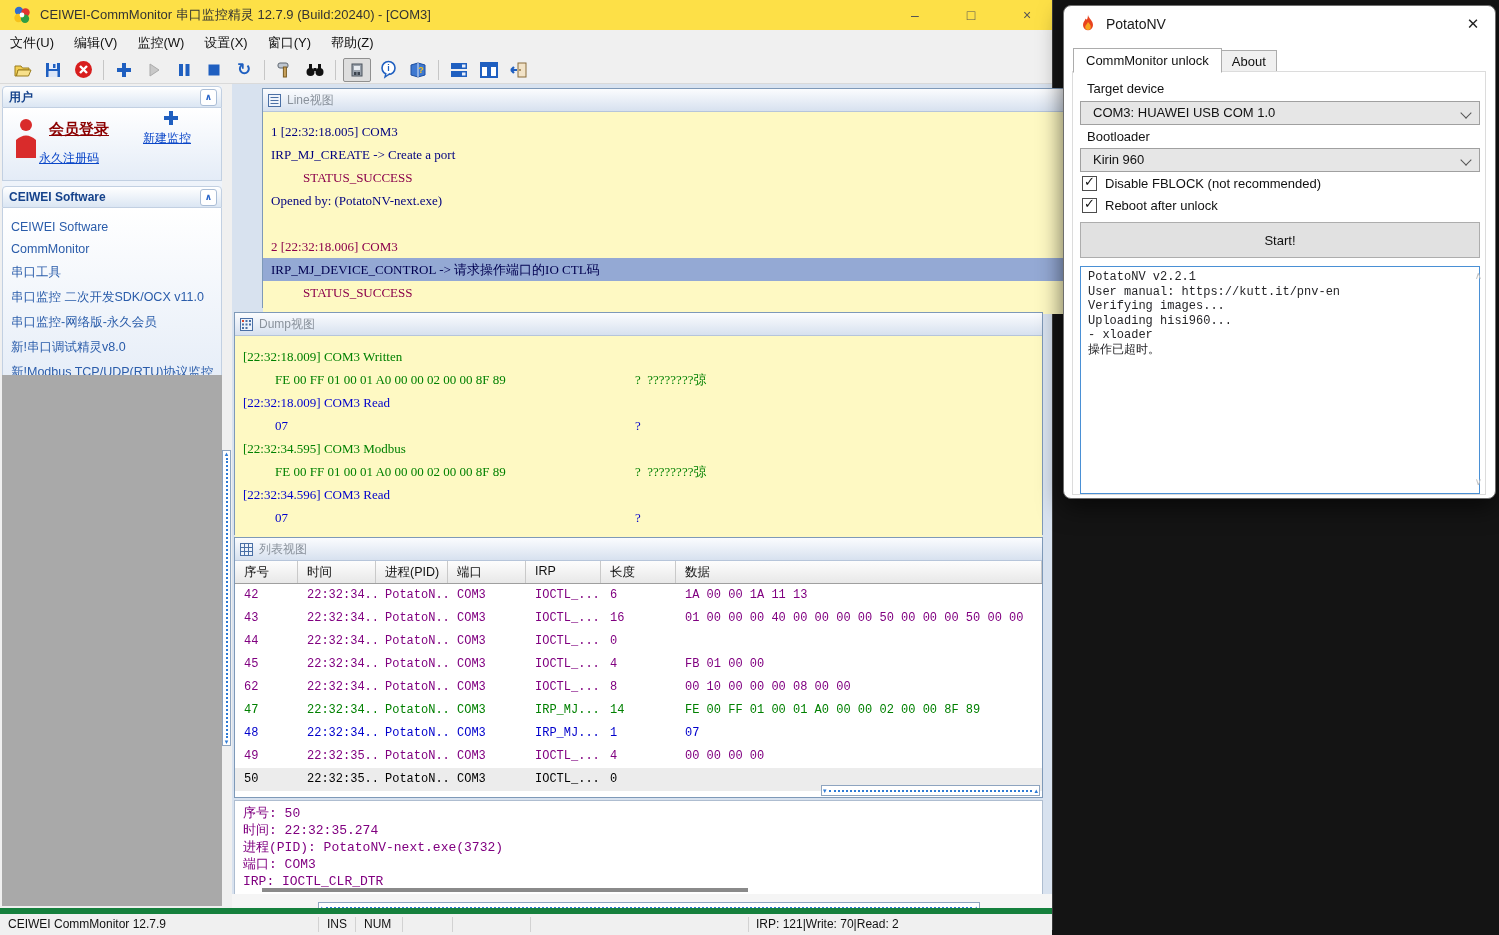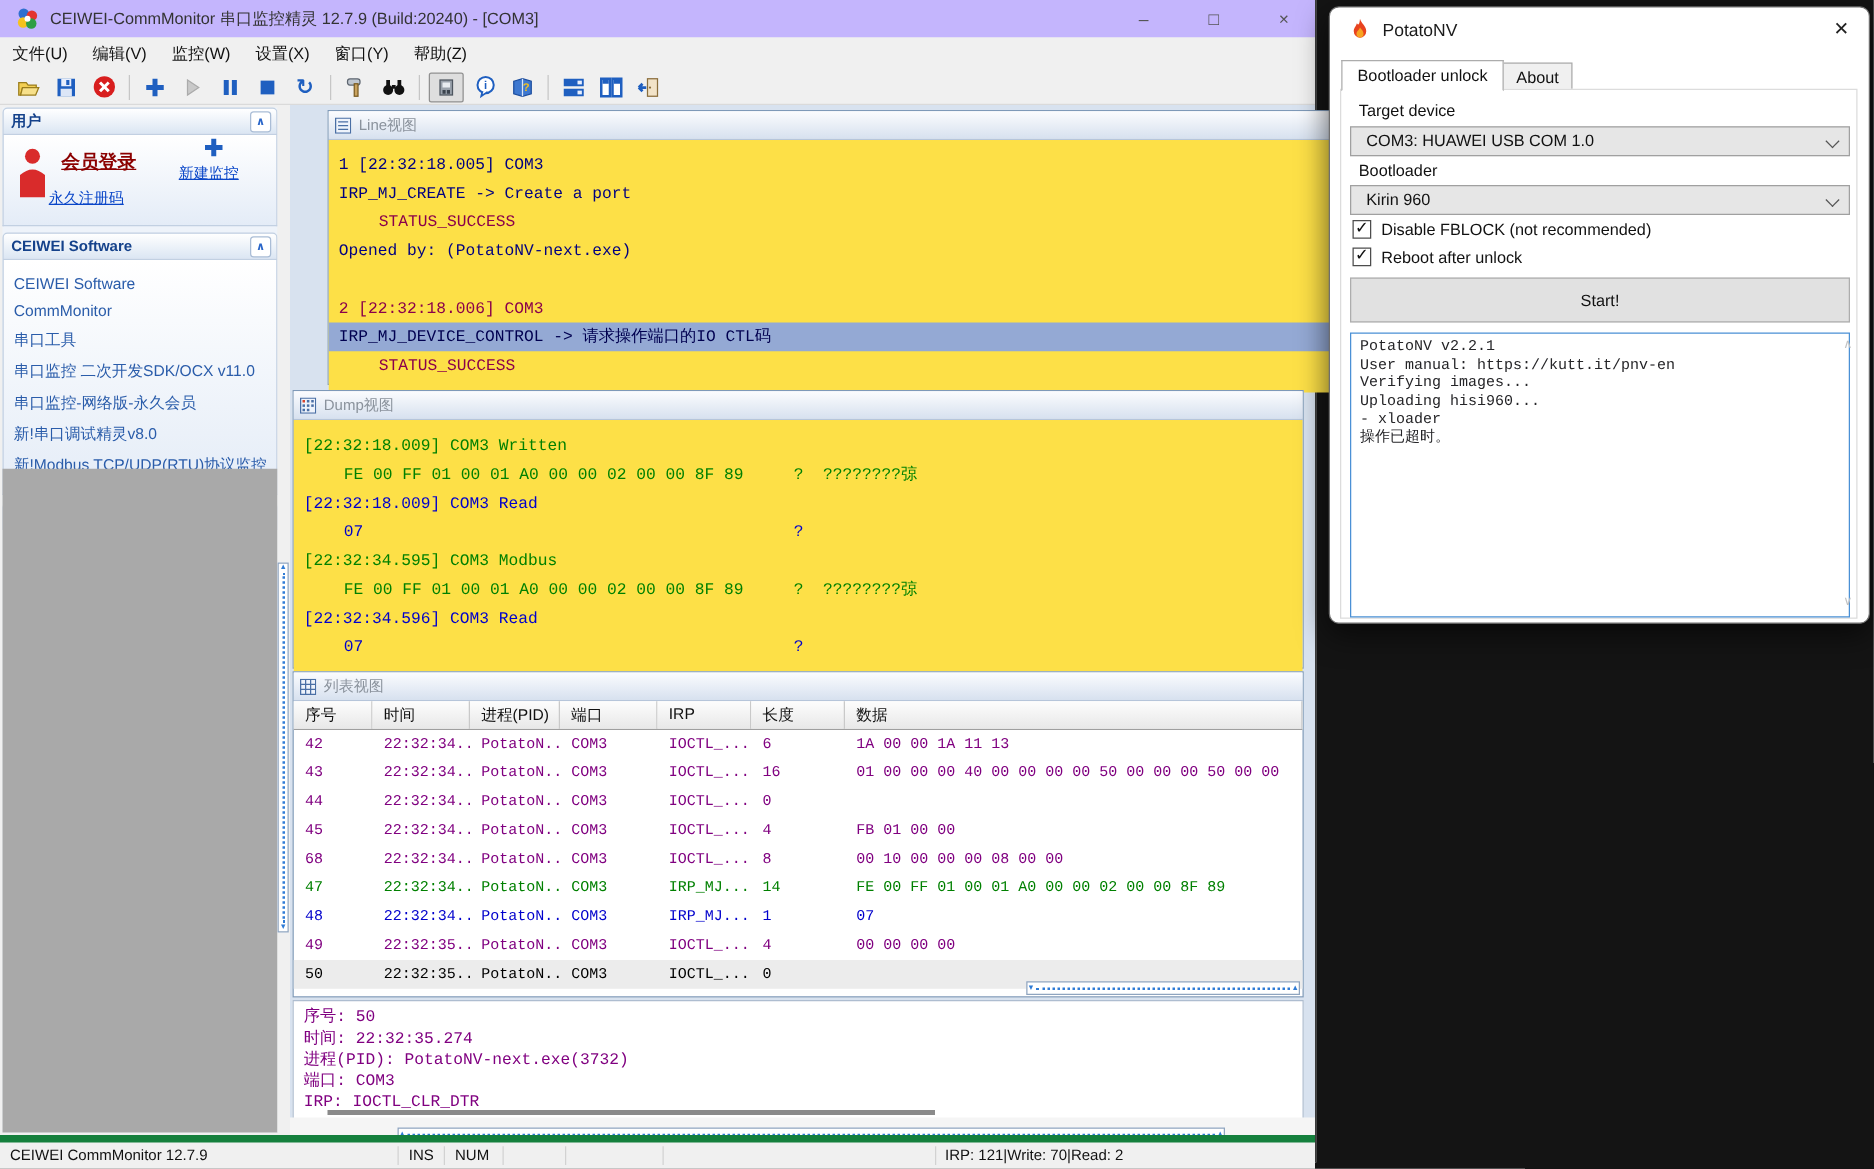--- a/index.html
+++ b/index.html
@@ -2,21 +2,21 @@
 <html><head>
 <meta charset="utf-8">
 <style>
   html,body{margin:0;padding:0;}
   body{font-family:"Liberation Sans","DejaVu Sans",sans-serif;}
   .desktop{position:relative;width:1499px;height:935px;background:#141414;overflow:hidden;}
   .mono{font-family:"Liberation Mono","DejaVu Sans Mono",monospace;}
 
   
   .cm{position:absolute;left:0;top:0;width:1052px;height:930px;background:#f0f0f0;border-right:1px solid #3a3a3a;}
-  .cm-title{position:absolute;left:0;top:0;width:100%;height:30px;background:#c4b5fd;display:flex;align-items:center;}
+  .cm-title{position:absolute;left:0;top:0;width:100%;height:30px;background:#fde047;display:flex;align-items:center;}
   .cm-title .txt{font-size:13px;color:#333;margin-left:8px;}
   .cm-logo{margin-left:12px;width:20px;height:20px;}
   .cm-controls{position:absolute;right:14px;top:0;height:30px;display:flex;align-items:center;gap:34px;color:#555;font-size:14px;}
   .cm-controls span{width:22px;text-align:center;cursor:default;}
   .cm-menubar{position:absolute;left:0;top:30px;width:100%;height:26px;background:#f0f0f0;display:flex;align-items:center;font-size:13px;color:#111;}
   .cm-menubar span{padding:4px 10px;}
   .cm-toolbar{position:absolute;left:0;top:56px;width:100%;height:28px;background:#f0f0f0;border-bottom:1px solid #dadada;display:flex;align-items:center;padding-left:8px;box-sizing:border-box;}
   .tb-btn{width:30px;height:24px;display:flex;align-items:center;justify-content:center;}
   .tb-sep{width:1px;height:20px;background:#c6c6c6;margin:0 5px;}
   .tb-pressed{border:1px solid #909090;background:#dedede;border-radius:2px;width:26px;height:22px;margin:0 2px;}
@@ -41,21 +41,21 @@
   
   .vstrip{position:absolute;left:222px;top:86px;width:10px;height:820px;background:#f0f0f0;}
   .vscroll{position:absolute;left:0px;top:364px;width:9px;height:296px;background:#fff;border:1px solid #8ea4bf;display:flex;flex-direction:column;align-items:center;box-sizing:border-box;}
   .vscroll .cap{color:#2e7bd6;font-size:7px;line-height:6px;}
   .vscroll .track{flex:1;border-left:2px dotted #2e7bd6;margin:1px 0;}
 
   
   .cm-main{position:absolute;left:232px;top:84px;width:820px;height:824px;background:#d8e2ef;}
   .panel{position:absolute;left:2px;width:809px;border:1px solid #7e99b8;background:#fff;box-sizing:border-box;}
   .ptitle{height:22px;background:linear-gradient(#fbfcfe,#d7e1ef);border-bottom:1px solid #b6c5da;display:flex;align-items:center;gap:6px;padding-left:5px;font-size:12px;color:#8a929c;}
-  .pbody{position:relative;background:#fde047;overflow:hidden;}
+  .pbody{position:relative;background:#fef9c3;overflow:hidden;font-family:Liberation Serif, serif;}
 
   .lv-line{height:23px;line-height:23px;font-size:13px;white-space:pre;padding-left:8px;}
   .c-navy{color:#000080;} .c-maroon{color:#8b004b;} .c-green{color:#008000;} .c-blue{color:#0000cc;}
   .ind1{padding-left:40px;} .ind2{}
   .lv-sel{background:#94a9d4;color:#000050;}
 
   .dump-line{height:23px;line-height:23px;font-size:13px;white-space:pre;padding-left:8px;position:relative;}
   .dump-hex{padding-left:40px;}
   .dump-ascii{position:absolute;left:400px;top:0;}
 
@@ -386,21 +386,21 @@
           <div class="grid-row c-purple">
               <span class="col0">45</span>
               <span class="col1">22:32:34...</span>
               <span class="col2">PotatoN...</span>
               <span class="col3">COM3</span>
               <span class="col4">IOCTL_...</span>
               <span class="col5">4</span>
               <span class="col6">FB 01 00 00</span>
             </div>
           <div class="grid-row c-purple">
-              <span class="col0">68</span>
+              <span class="col0">62</span>
               <span class="col1">22:32:34...</span>
               <span class="col2">PotatoN...</span>
               <span class="col3">COM3</span>
               <span class="col4">IOCTL_...</span>
               <span class="col5">8</span>
               <span class="col6">00 10 00 00 00 08 00 00</span>
             </div>
           <div class="grid-row c-green">
               <span class="col0">47</span>
               <span class="col1">22:32:34...</span>
@@ -480,21 +480,21 @@
   <div class="pnv">
     <div class="pnv-title">
       <svg width="16" height="18" viewBox="0 0 16 18" style="margin-left:16px;">
         <path d="M8 0 C9 4 13 5.5 13 10 A5 5.2 0 0 1 3 10 C3 7 5 6 5.5 3.5 C6.5 5 7.5 5.5 8 0 Z" fill="#e8431f"></path>
         <path d="M8 7 C9.5 9 10.8 9.8 10.8 12 A2.8 3 0 0 1 5.2 12 C5.2 10 7 9.5 8 7 Z" fill="#f7a421"></path>
       </svg>
       <span class="txt">PotatoNV</span>
       <span class="pnv-close">✕</span>
     </div>
     <div class="pnv-tabs">
-      <span class="tab active">Bootloader unlock</span>
+      <span class="tab active">CommMonitor unlock</span>
       <span class="tab">About</span>
     </div>
     <div class="pnv-page">
       <span class="pnv-label" style="top:9px;">Target device</span>
       <div class="combo" style="top:29px;">
         <span>COM3: HUAWEI USB COM 1.0</span>
         <span class="chev"></span>
       </div>
       <span class="pnv-label" style="top:57px;">Bootloader</span>
       <div class="combo" style="top:76px;">

